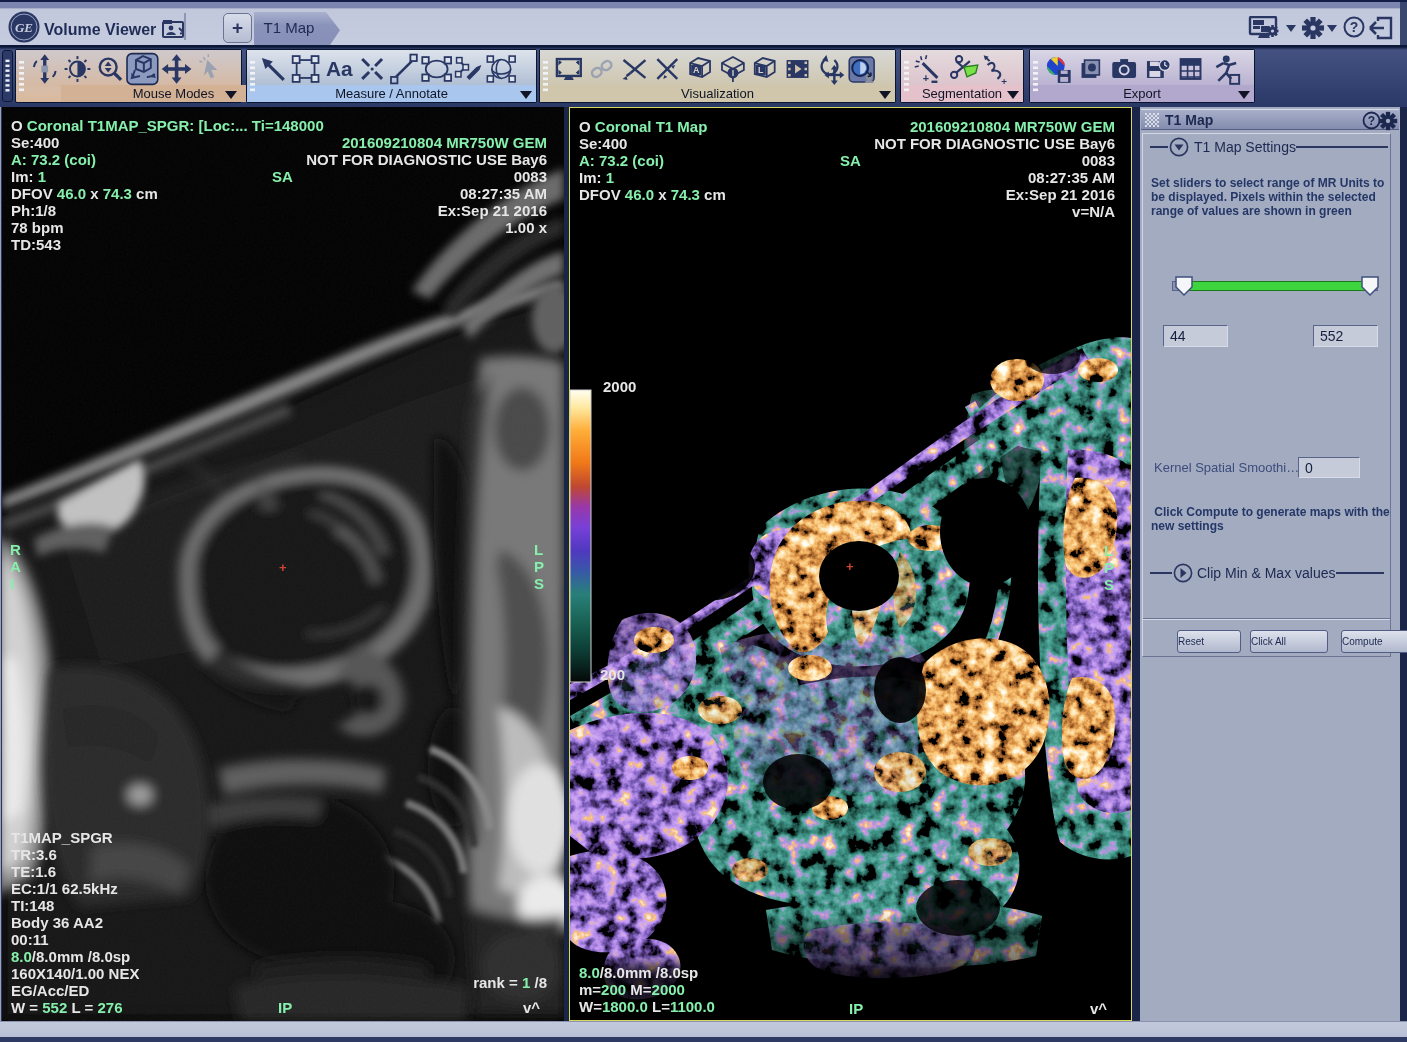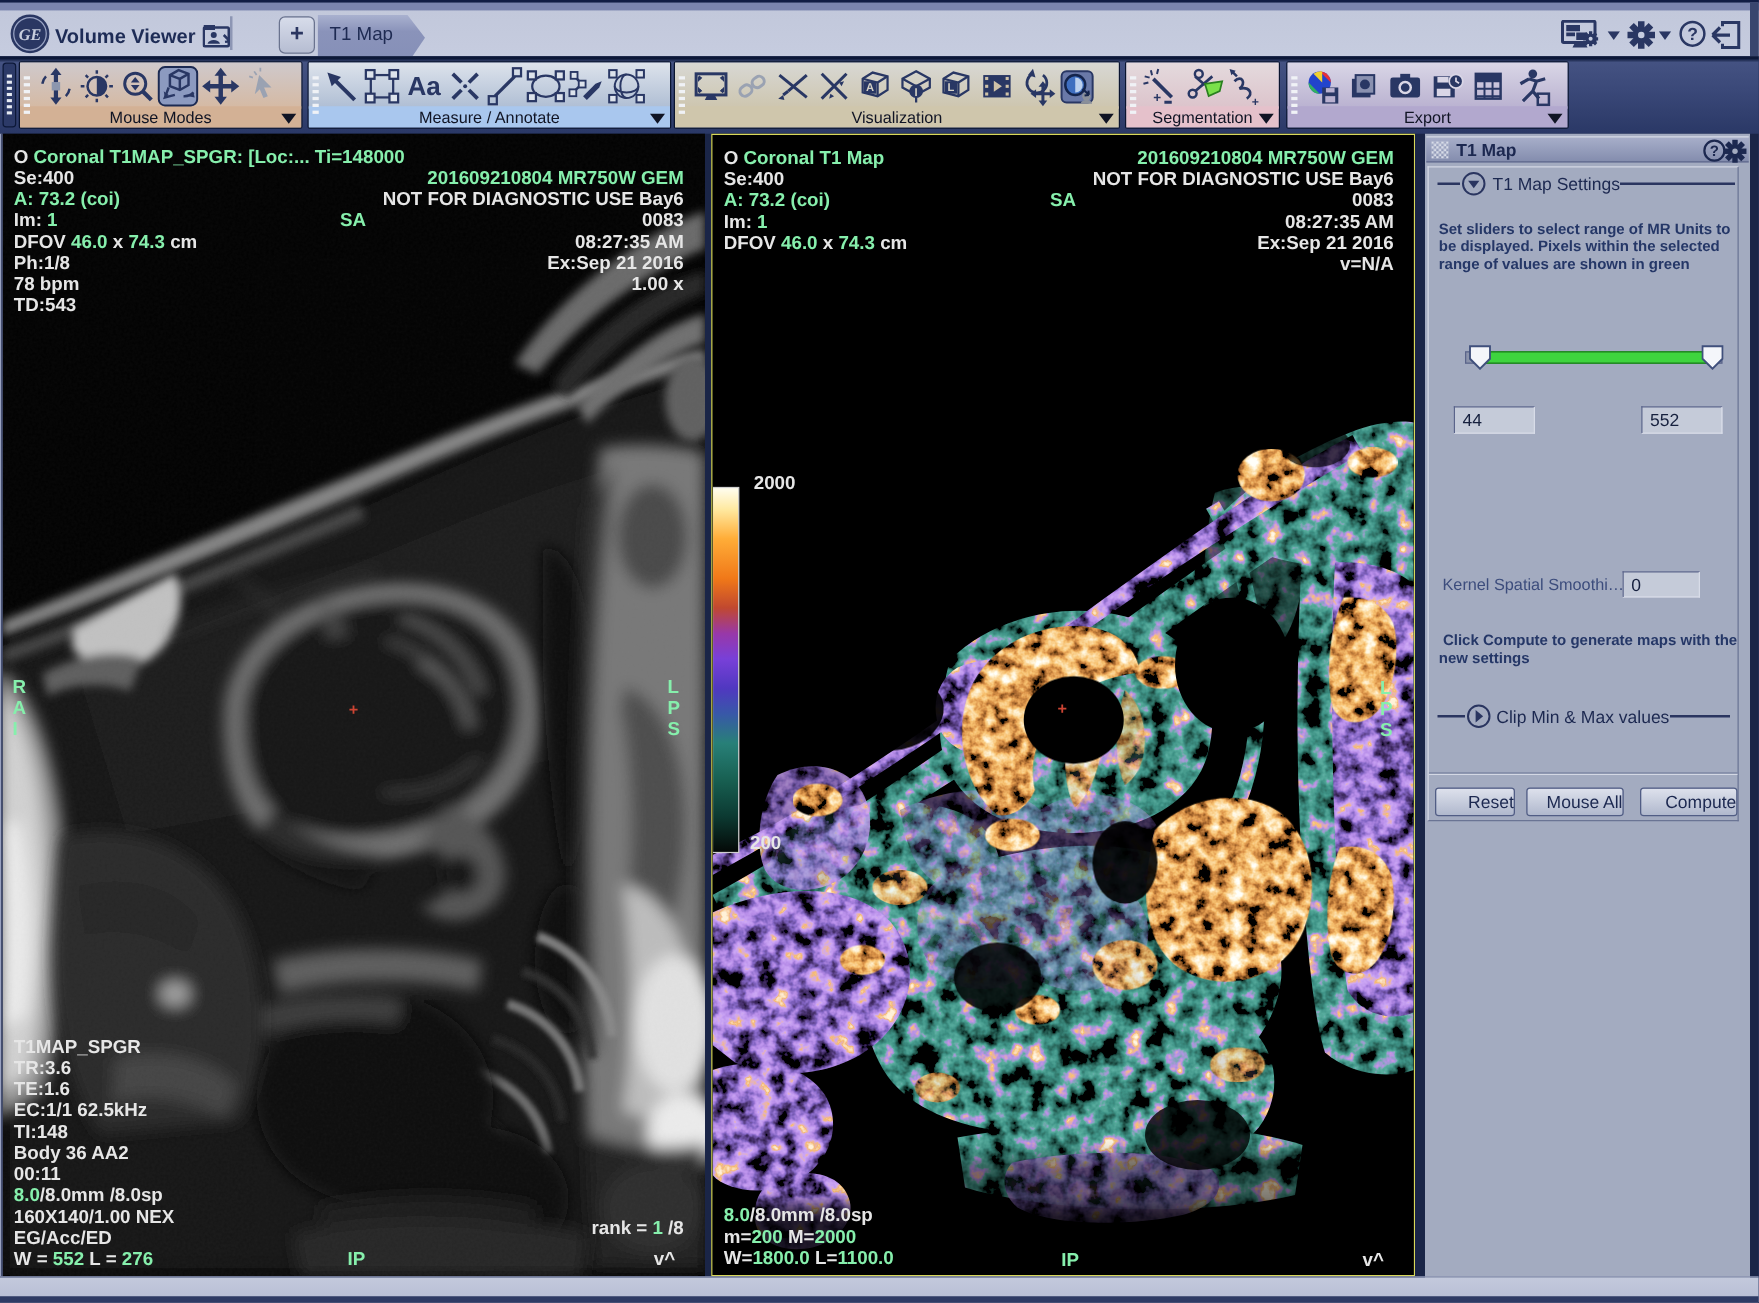--- a/index.html
+++ b/index.html
@@ -48,21 +48,21 @@
 
 #sidepanel { position:absolute; left:1140px; top:0px; width:260px; height:917px; background:#a3abc0; }
 #sphead { position:absolute; left:1px; top:2px; width:258px; height:21px;
   background:linear-gradient(#a7aec9,#848dae); border-top:1px solid #d8dce8; border-bottom:1px solid #555f86; }
 #sphead .t { position:absolute; left:24px; top:2px; font-size:14px; font-weight:bold; color:#1c2850; }
 #spinner { position:absolute; left:2px; top:26px; width:249px; height:524px;
   border-top:1px solid #d4d8e4; border-left:1px solid #d4d8e4; border-right:1px solid #6a7494; border-bottom:1px solid #6a7494; }
 .para { position:absolute; font-size:12px; font-weight:bold; color:#253767; line-height:14px; }
 .hdrrow { position:absolute; font-size:14px; color:#1c2850; }
 .btn { position:absolute; height:23px; border:1px solid #515d85; border-radius:3px;
-  background:linear-gradient(#dde1ec,#b0b8cd); font-size:14px; color:#1c2850; text-align:right; line-height:21px; }
+  background:linear-gradient(#dde1ec,#b0b8cd); font-size:10px; color:#1c2850; text-align:left; line-height:21px;margin-left:29px; }
 input.num { position:absolute; background:#c5cbd9; border-top:1px solid #5a648a; border-left:1px solid #5a648a;
   border-bottom:1px solid #d8dce8; border-right:1px solid #d8dce8; font-family:"Liberation Sans",sans-serif;
   font-size:14px; color:#16203e; padding-left:6px; }
 
 
 #statusbar { position:absolute; left:0; top:1021px; width:1407px; height:21px;
   background:linear-gradient(#c3c9dc,#b6bdd4); border-top:1px solid #8a93b0; }
 #statusbot { position:absolute; left:0; top:1037px; width:1407px; height:5px; background:#2e3a64; }
 #leftedge { position:absolute; left:0; top:107px; width:2px; height:914px; background:#99a1bf; border-right:1px solid #2a3558; }
 </style>
@@ -148,21 +148,21 @@
           <rect x="3" y="18" width="5" height="3"></rect>
     <rect x="3" y="24" width="5" height="3"></rect>
           <rect x="3" y="30" width="5" height="3"></rect>
           <rect x="3" y="36" width="5" height="3"></rect>
     <rect x="3" y="42" width="5" height="3"></rect>
         </g>
       </svg>
 
   <div class="group" style="left:15px;width:227px;background:linear-gradient(#cfc8ca,#d9b99c);">
     <div class="gicons" style="background:linear-gradient(#cfc9cc,#d5b9a2);"></div>
-    <div class="glabel" style="background:#d3b195;">Mouse Modes</div>
+    <div class="glabel" style="background:#d3b195;margin-left:45px;">Mouse Modes</div>
     <svg class="ggrip" viewBox="0 0 7 46">
           <g fill="#f0f2f6">
       <rect x="1" y="8" width="5" height="2.6"></rect>
             <rect x="1" y="13.5" width="5" height="2.6"></rect>
             <rect x="1" y="19" width="5" height="2.6"></rect>
       <rect x="1" y="24.5" width="5" height="2.6"></rect>
             <rect x="1" y="30" width="5" height="2.6"></rect>
             <rect x="1" y="35.5" width="5" height="2.6"></rect>
           </g>
         </svg>
@@ -889,20 +889,20 @@
     <svg width="20" height="20" style="position:absolute;left:33px;top:456px;" viewBox="0 0 20 20">
       <circle cx="10" cy="10" r="8.6" fill="none" stroke="#2a3560" stroke-width="1.6"></circle>
       <path d="M7.5 5 l6 5 l-6 5 z" fill="#2a3560"></path>
     </svg>
     <div class="hdrrow" style="left:57px;top:458px;">Clip Min &amp; Max values</div>
     <div style="position:absolute;left:196px;top:465px;width:48px;height:1.5px;background:#2a3560;"></div>
 
     <div style="position:absolute;left:3px;top:511px;width:247px;height:1px;background:#6a7494;"></div>
     <div style="position:absolute;left:3px;top:512px;width:247px;height:1px;background:#d4d8e4;"></div>
     <div class="btn" style="left:8px;top:523px;width:64px;">Reset</div>
-    <div class="btn" style="left:81px;top:523px;width:78px;">Mouse All</div>
+    <div class="btn" style="left:81px;top:523px;width:78px;">Click All</div>
     <div class="btn" style="left:172px;top:523px;width:78px;">Compute</div>
   </div>
 </div>
 <div id="leftedge"></div>
 <div id="statusbar"></div>
 <div id="statusbot"></div>
 </div>
 
 </body></html>

